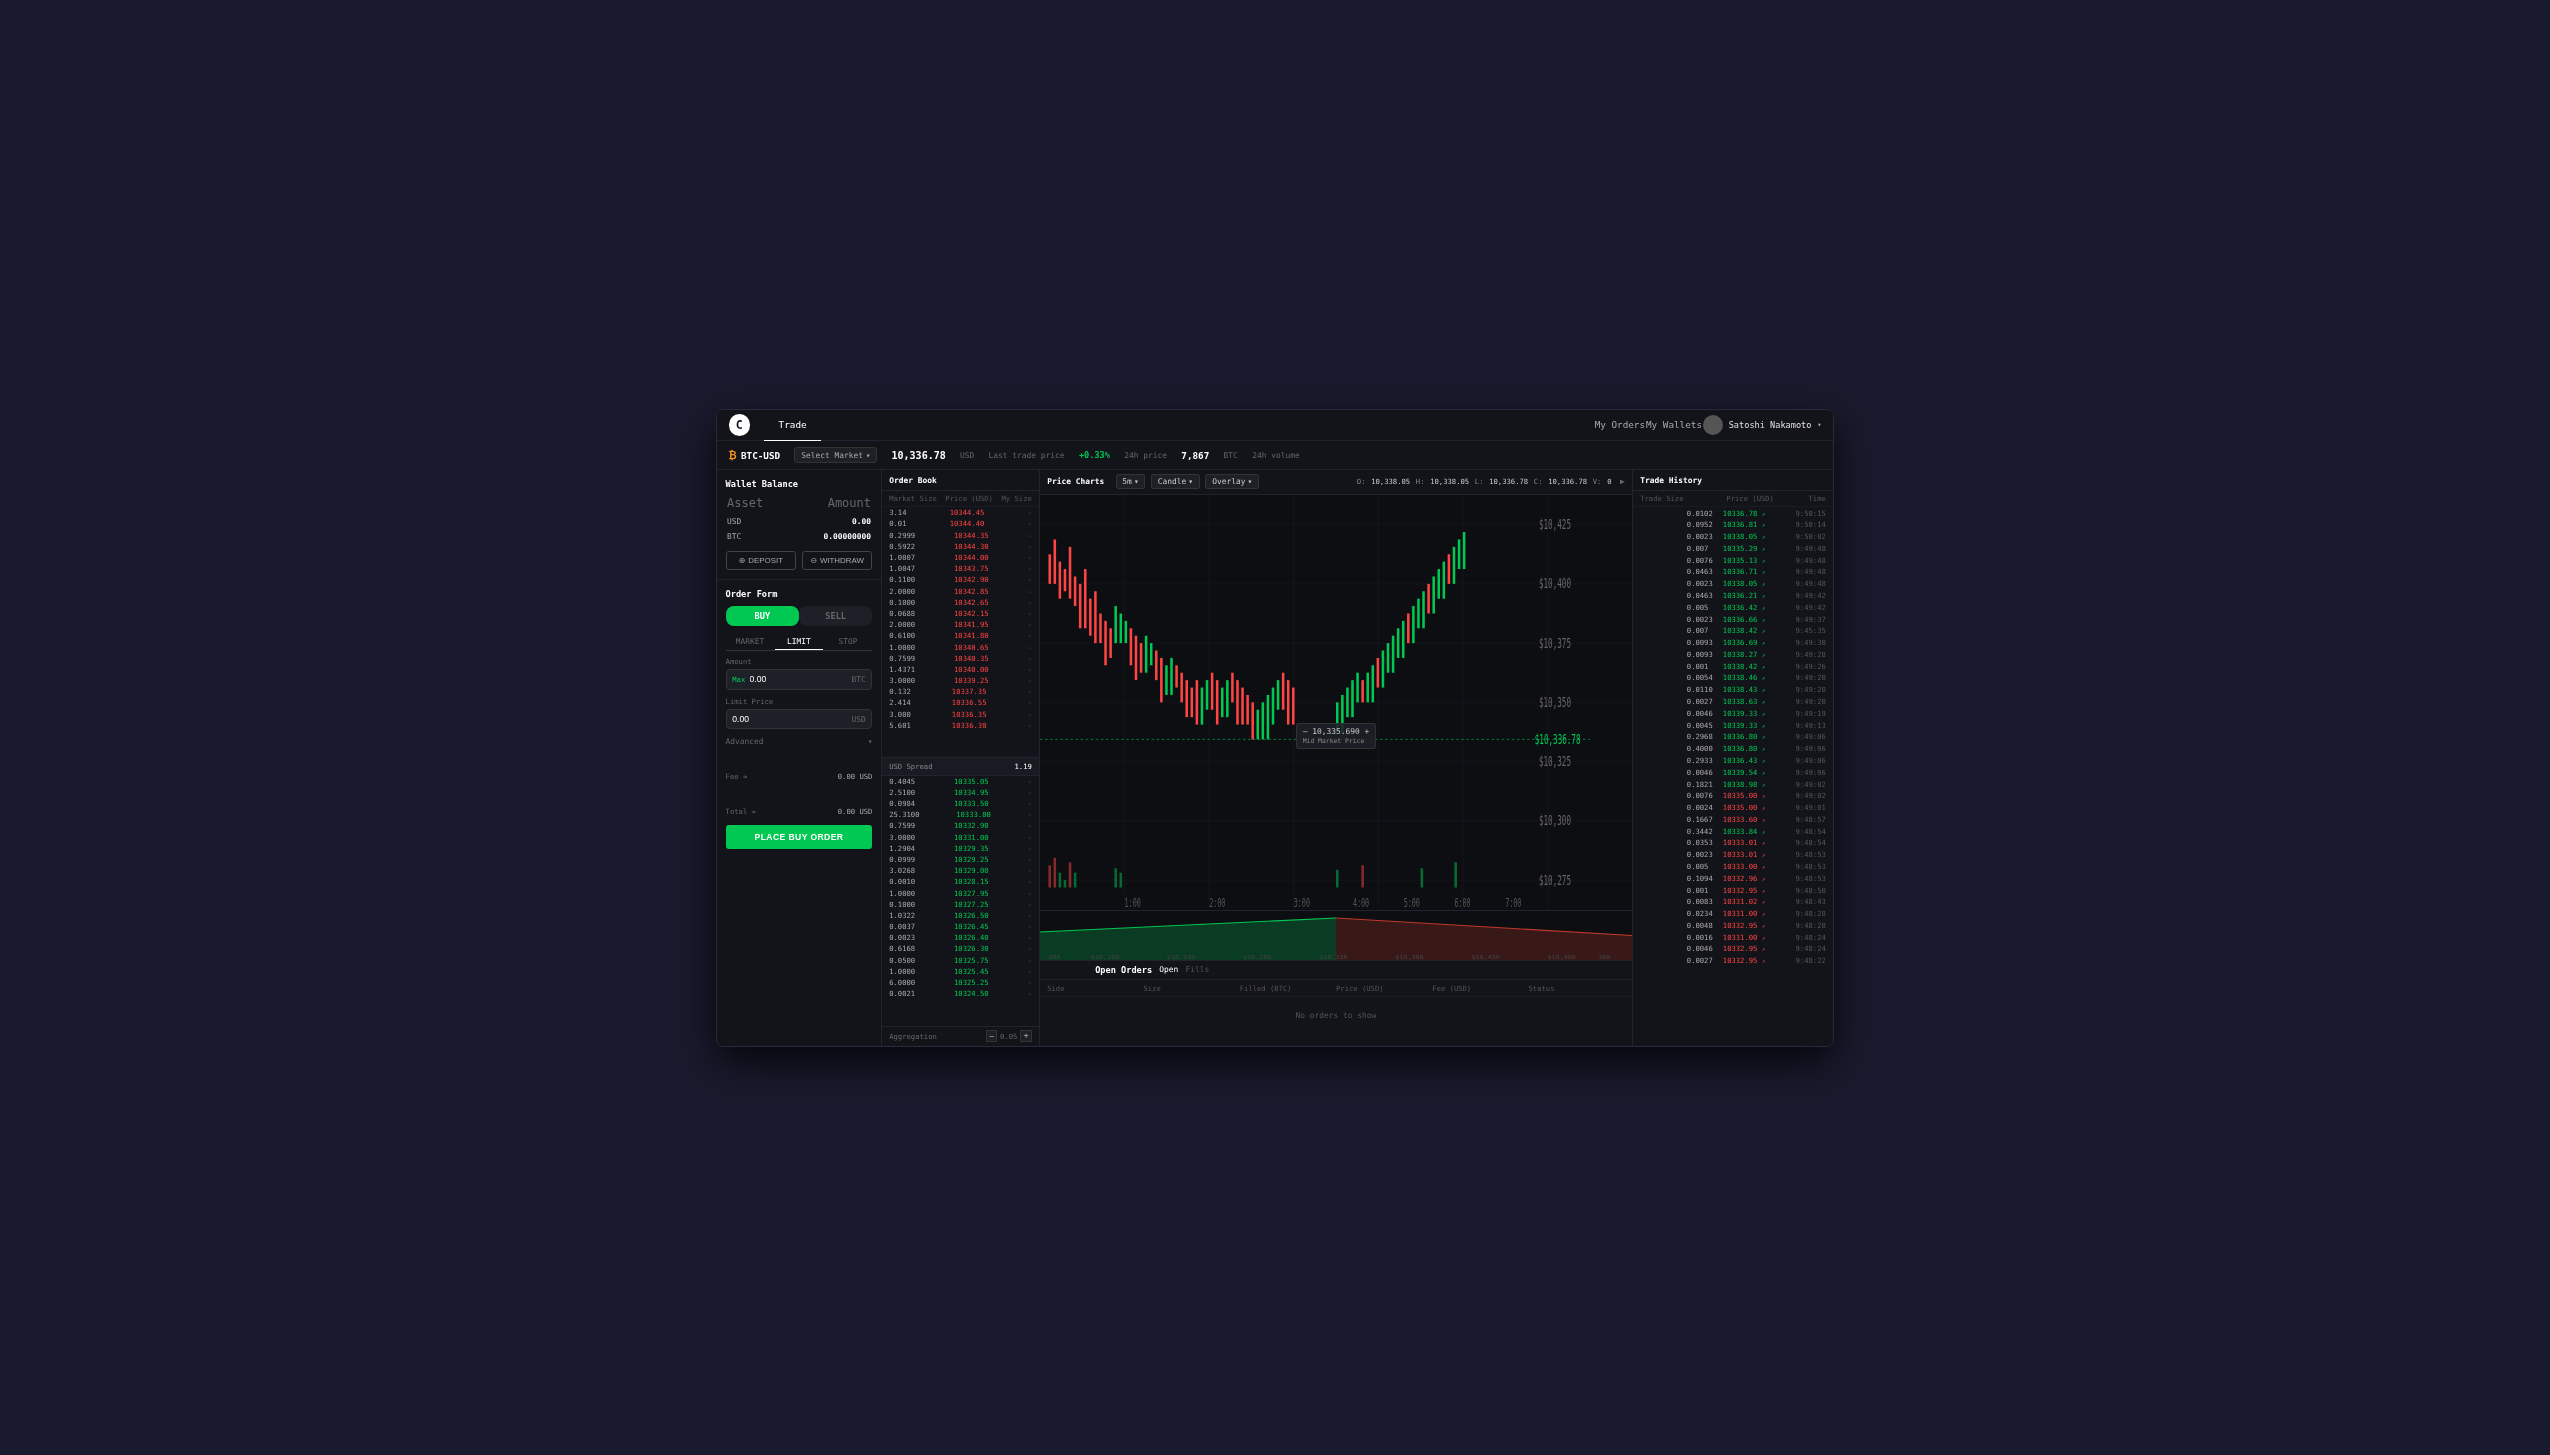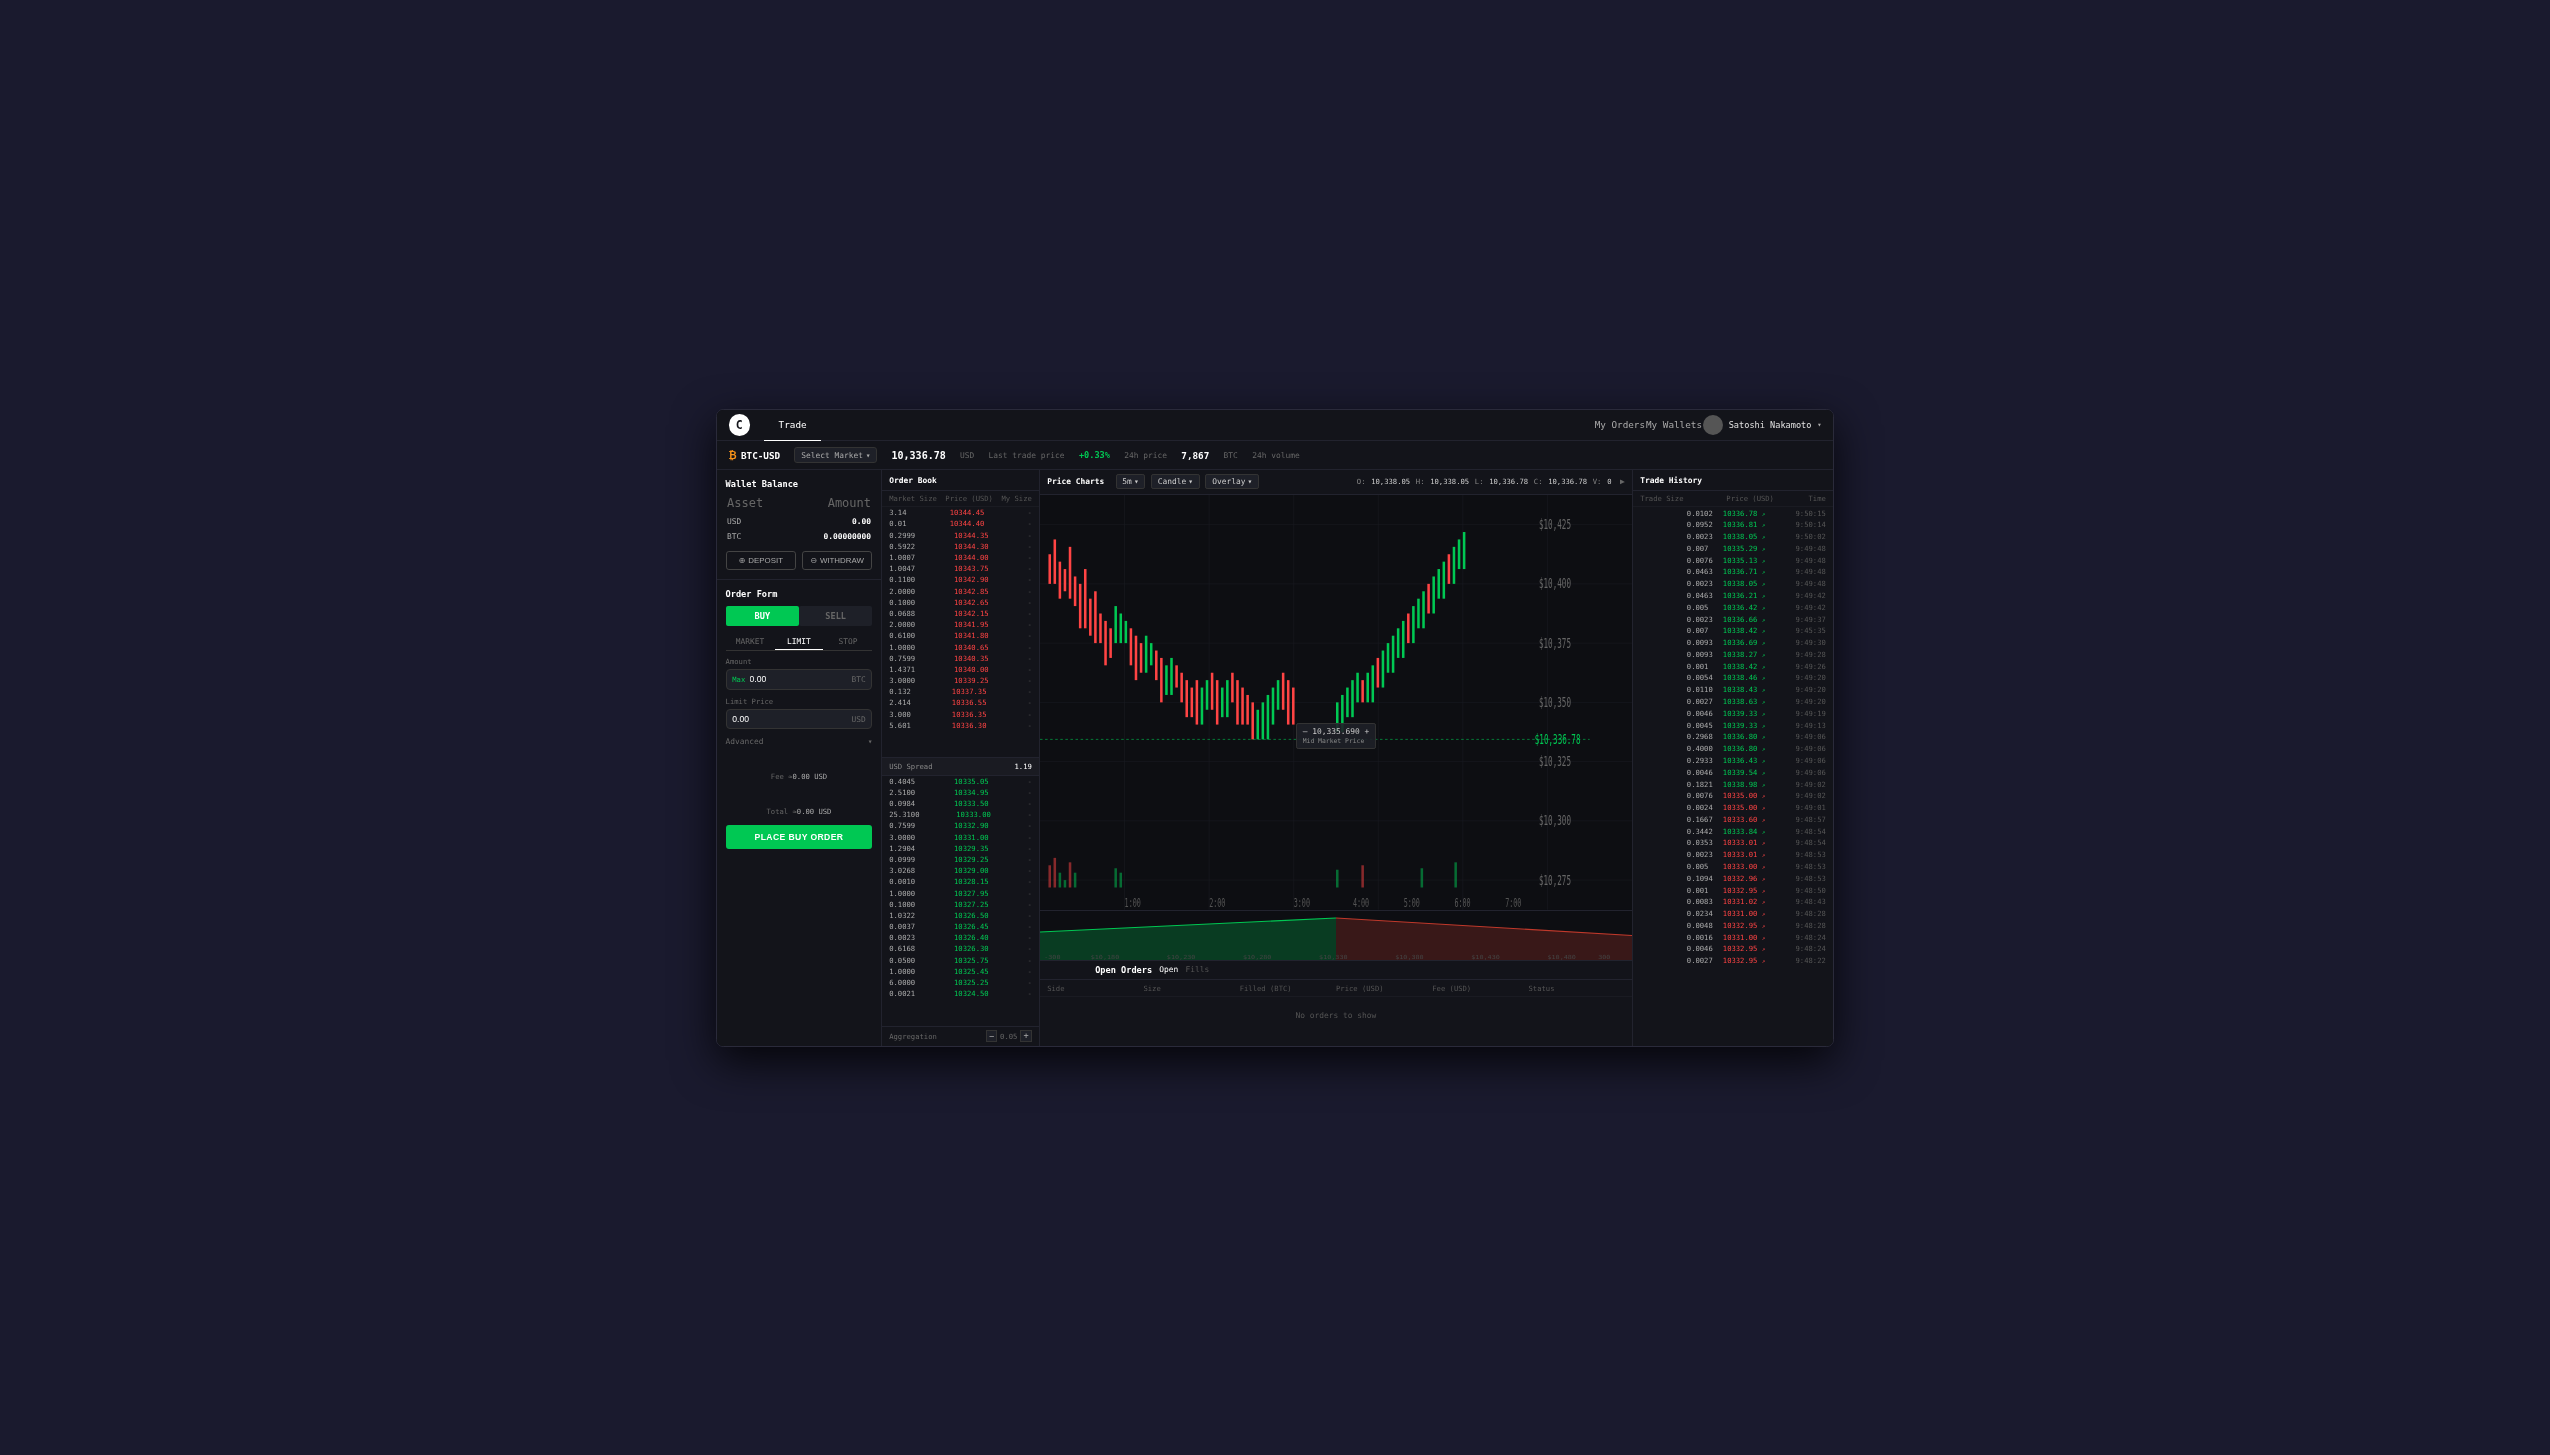--- a/index.html
+++ b/index.html
@@ -205,21 +205,21 @@
       display: flex;
       margin-bottom: 7.2px;
     }
     .bs-tab {
       flex: 1;
       padding: 5px 0;
       text-align: center;
       font-size: 8.6px;
       font-weight: 600;
       cursor: pointer;
-      border-radius: 2px;
+      border-radius: 8px;
     }
     .bs-tab.buy { background: #00c853; color: #fff; }
     .bs-tab.sell { background: #1e2028; color: #666; }
     .order-type-tabs {
       display: flex;
       border-bottom: 0.7px solid #333;
       margin-bottom: 6px;
     }
     .ot-tab {
       flex: 1;
@@ -264,21 +264,21 @@
       display: flex;
       justify-content: space-between;
       align-items: center;
       color: #666;
       font-size: 7.9px;
       cursor: pointer;
       margin: 5.7px 0;
     }
     .fee-row {
       display: flex;
-      justify-content: center;
+      justify-content: space-between;
       color: #666;
       font-size: 7.2px;
       margin-bottom: 2.1px;
       margin-top: 26px;
     }
     .fee-val { color: #aaa; }
     .place-order-btn {
       width: 100%;
       background: #00c853;
       color: #fff;

